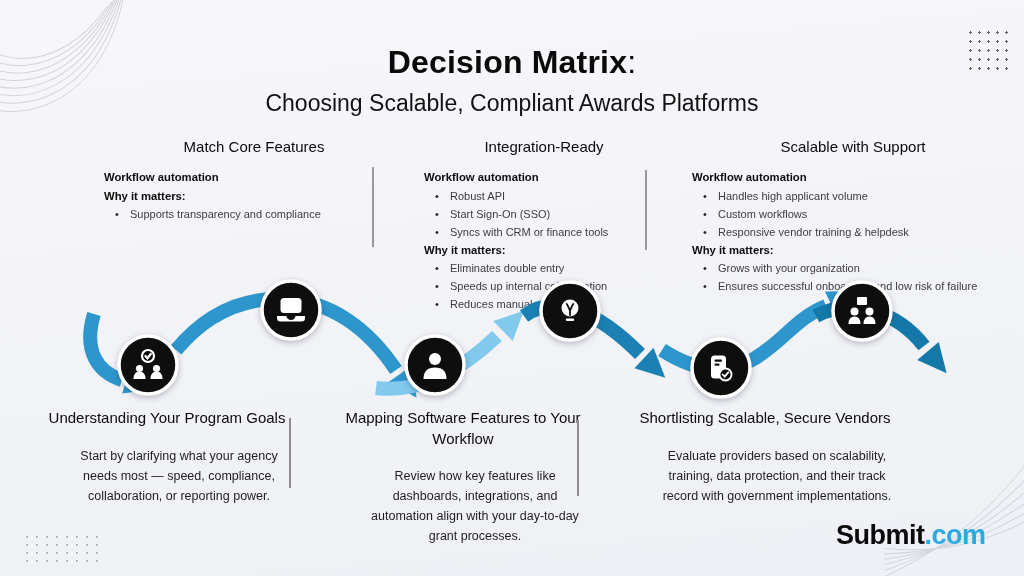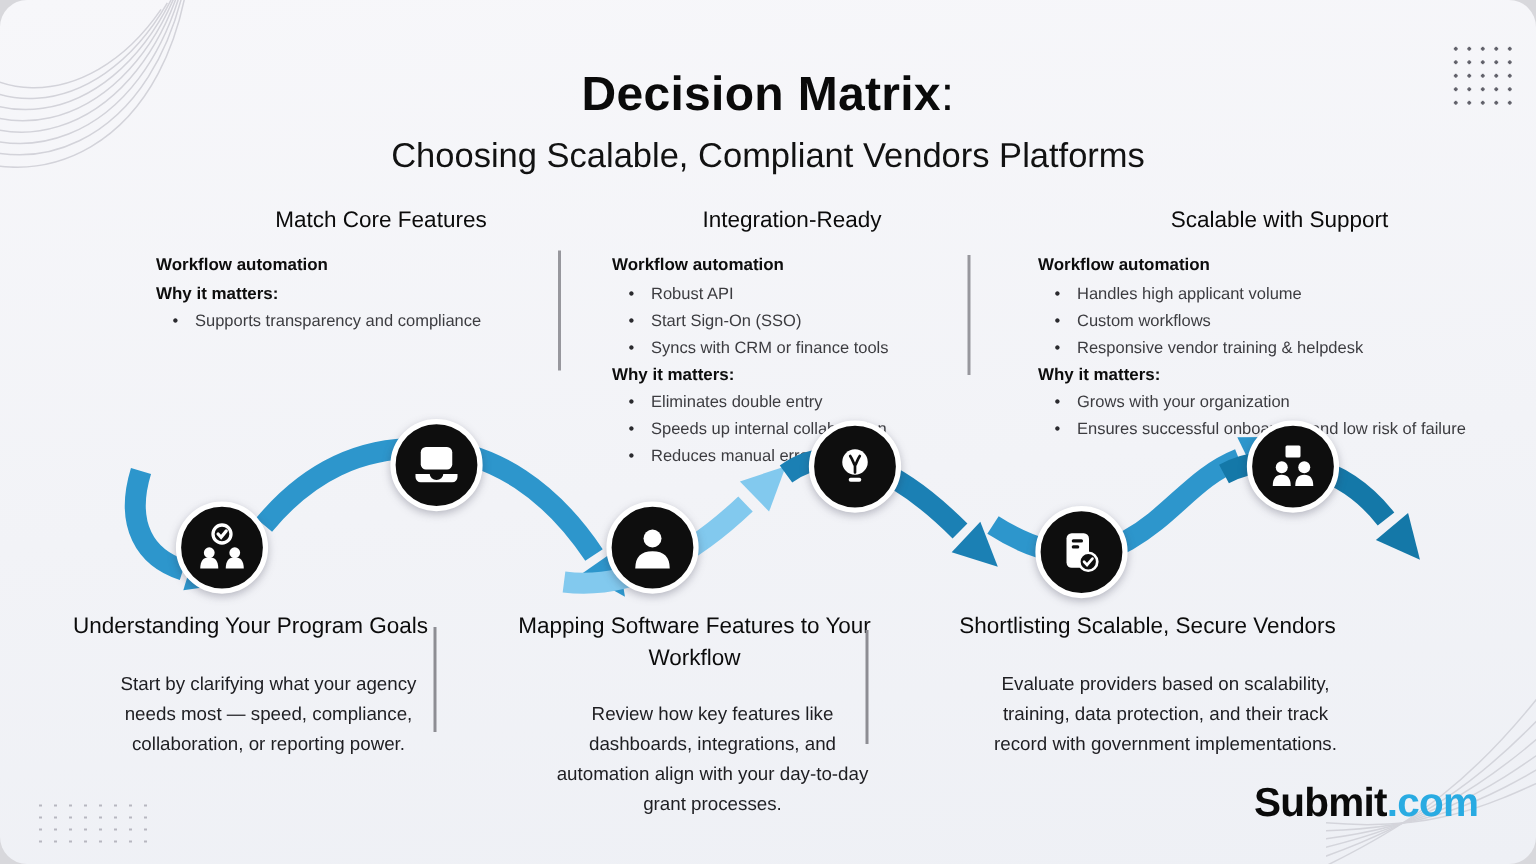--- a/index.html
+++ b/index.html
@@ -1,19 +1,19 @@
 <!DOCTYPE html>
 <html><head>
 <meta charset="utf-8">
 <style>
   html,body{margin:0;padding:0;background:#d8d8dc;}
   .canvas{
     position:relative;width:1024px;height:576px;overflow:hidden;
     background:linear-gradient(175deg,#f7f7fa 0%,#f2f3f7 55%,#eef0f5 100%);
-    font-family:"Liberation Sans",sans-serif;color:#111;border-radius:18px;
+    font-family:"Liberation Sans",sans-serif;color:#111;
   }
   
   .swirl{position:absolute;pointer-events:none;}
   .swirl-tl{left:-14px;top:-16px;}
   .swirl-br{right:-10px;bottom:-8px;}
   .dots{position:absolute;}
   .dots-tr{left:966px;top:28px;width:44px;height:44px;
     background-image:radial-gradient(#5f5f68 1.15px,transparent 1.3px);
     background-size:9px 9px;}
   .dots-bl{left:22px;top:533px;width:84px;height:32px;
@@ -21,21 +21,21 @@
     background-size:10px 8px;}
   
   .title{position:absolute;top:44px;left:0;width:1024px;text-align:center;
     font-size:32px;font-weight:700;letter-spacing:.2px;color:#0a0a0a;}
   .title .colon{font-weight:400;}
   .subtitle{position:absolute;top:90px;left:0;width:1024px;text-align:center;
     font-size:23px;font-weight:400;color:#121212;}
   
   .col{position:absolute;top:138px;margin-left:16px;}
   .col1{left:88px;width:300px;}
-  .col2{left:392px;width:240px;}
+  .col2{left:408px;width:240px;}
   .col3{left:676px;width:322px;}
   .col-header{font-size:15px;text-align:center;color:#0b0b0b;margin-bottom:13px;}
   .col-body{font-size:11px;color:#3c3c40;line-height:1.64;}
   .sec-heading{font-weight:700;font-size:11.3px;color:#0d0d0d;}
   .col-body ul{margin:0;padding:0;list-style:none;}
   .col-body li{position:relative;padding-left:26px;}
   .col-body li::before{content:"\2022";position:absolute;left:11px;color:#2a2a2e;}
   .vdiv{position:absolute;width:2px;background:#97979d;}
   .vdiv.d1{left:372px;top:167px;height:80px;}
   .vdiv.d2{left:645px;top:170px;height:80px;}
@@ -81,21 +81,21 @@
       <path d="M 150,30 C 108,75 76,105 -2,126" transform="rotate(16 120 60)"></path>
       <path d="M 150,40 C 110,80 80,110 0,128" transform="rotate(20 120 60)"></path>
     </g>
   </svg>
   <div class="dots dots-tr"></div>
   <div class="dots dots-bl"></div>
 
   <div class="title">
     <span>Decision Matrix</span><span class="colon">:</span>
   </div>
-  <div class="subtitle">Choosing Scalable, Compliant Vendors Platforms</div>
+  <div class="subtitle">Choosing Scalable, Compliant Awards Platforms</div>
 
   <div class="col col1">
     <div class="col-header">Match Core Features</div>
     <div class="col-body">
       <div class="sec-heading">Workflow automation</div>
       <div class="sec-heading">Why it matters:</div>
       <ul>
         <li>Supports transparency and compliance</li>
       </ul>
     </div>

